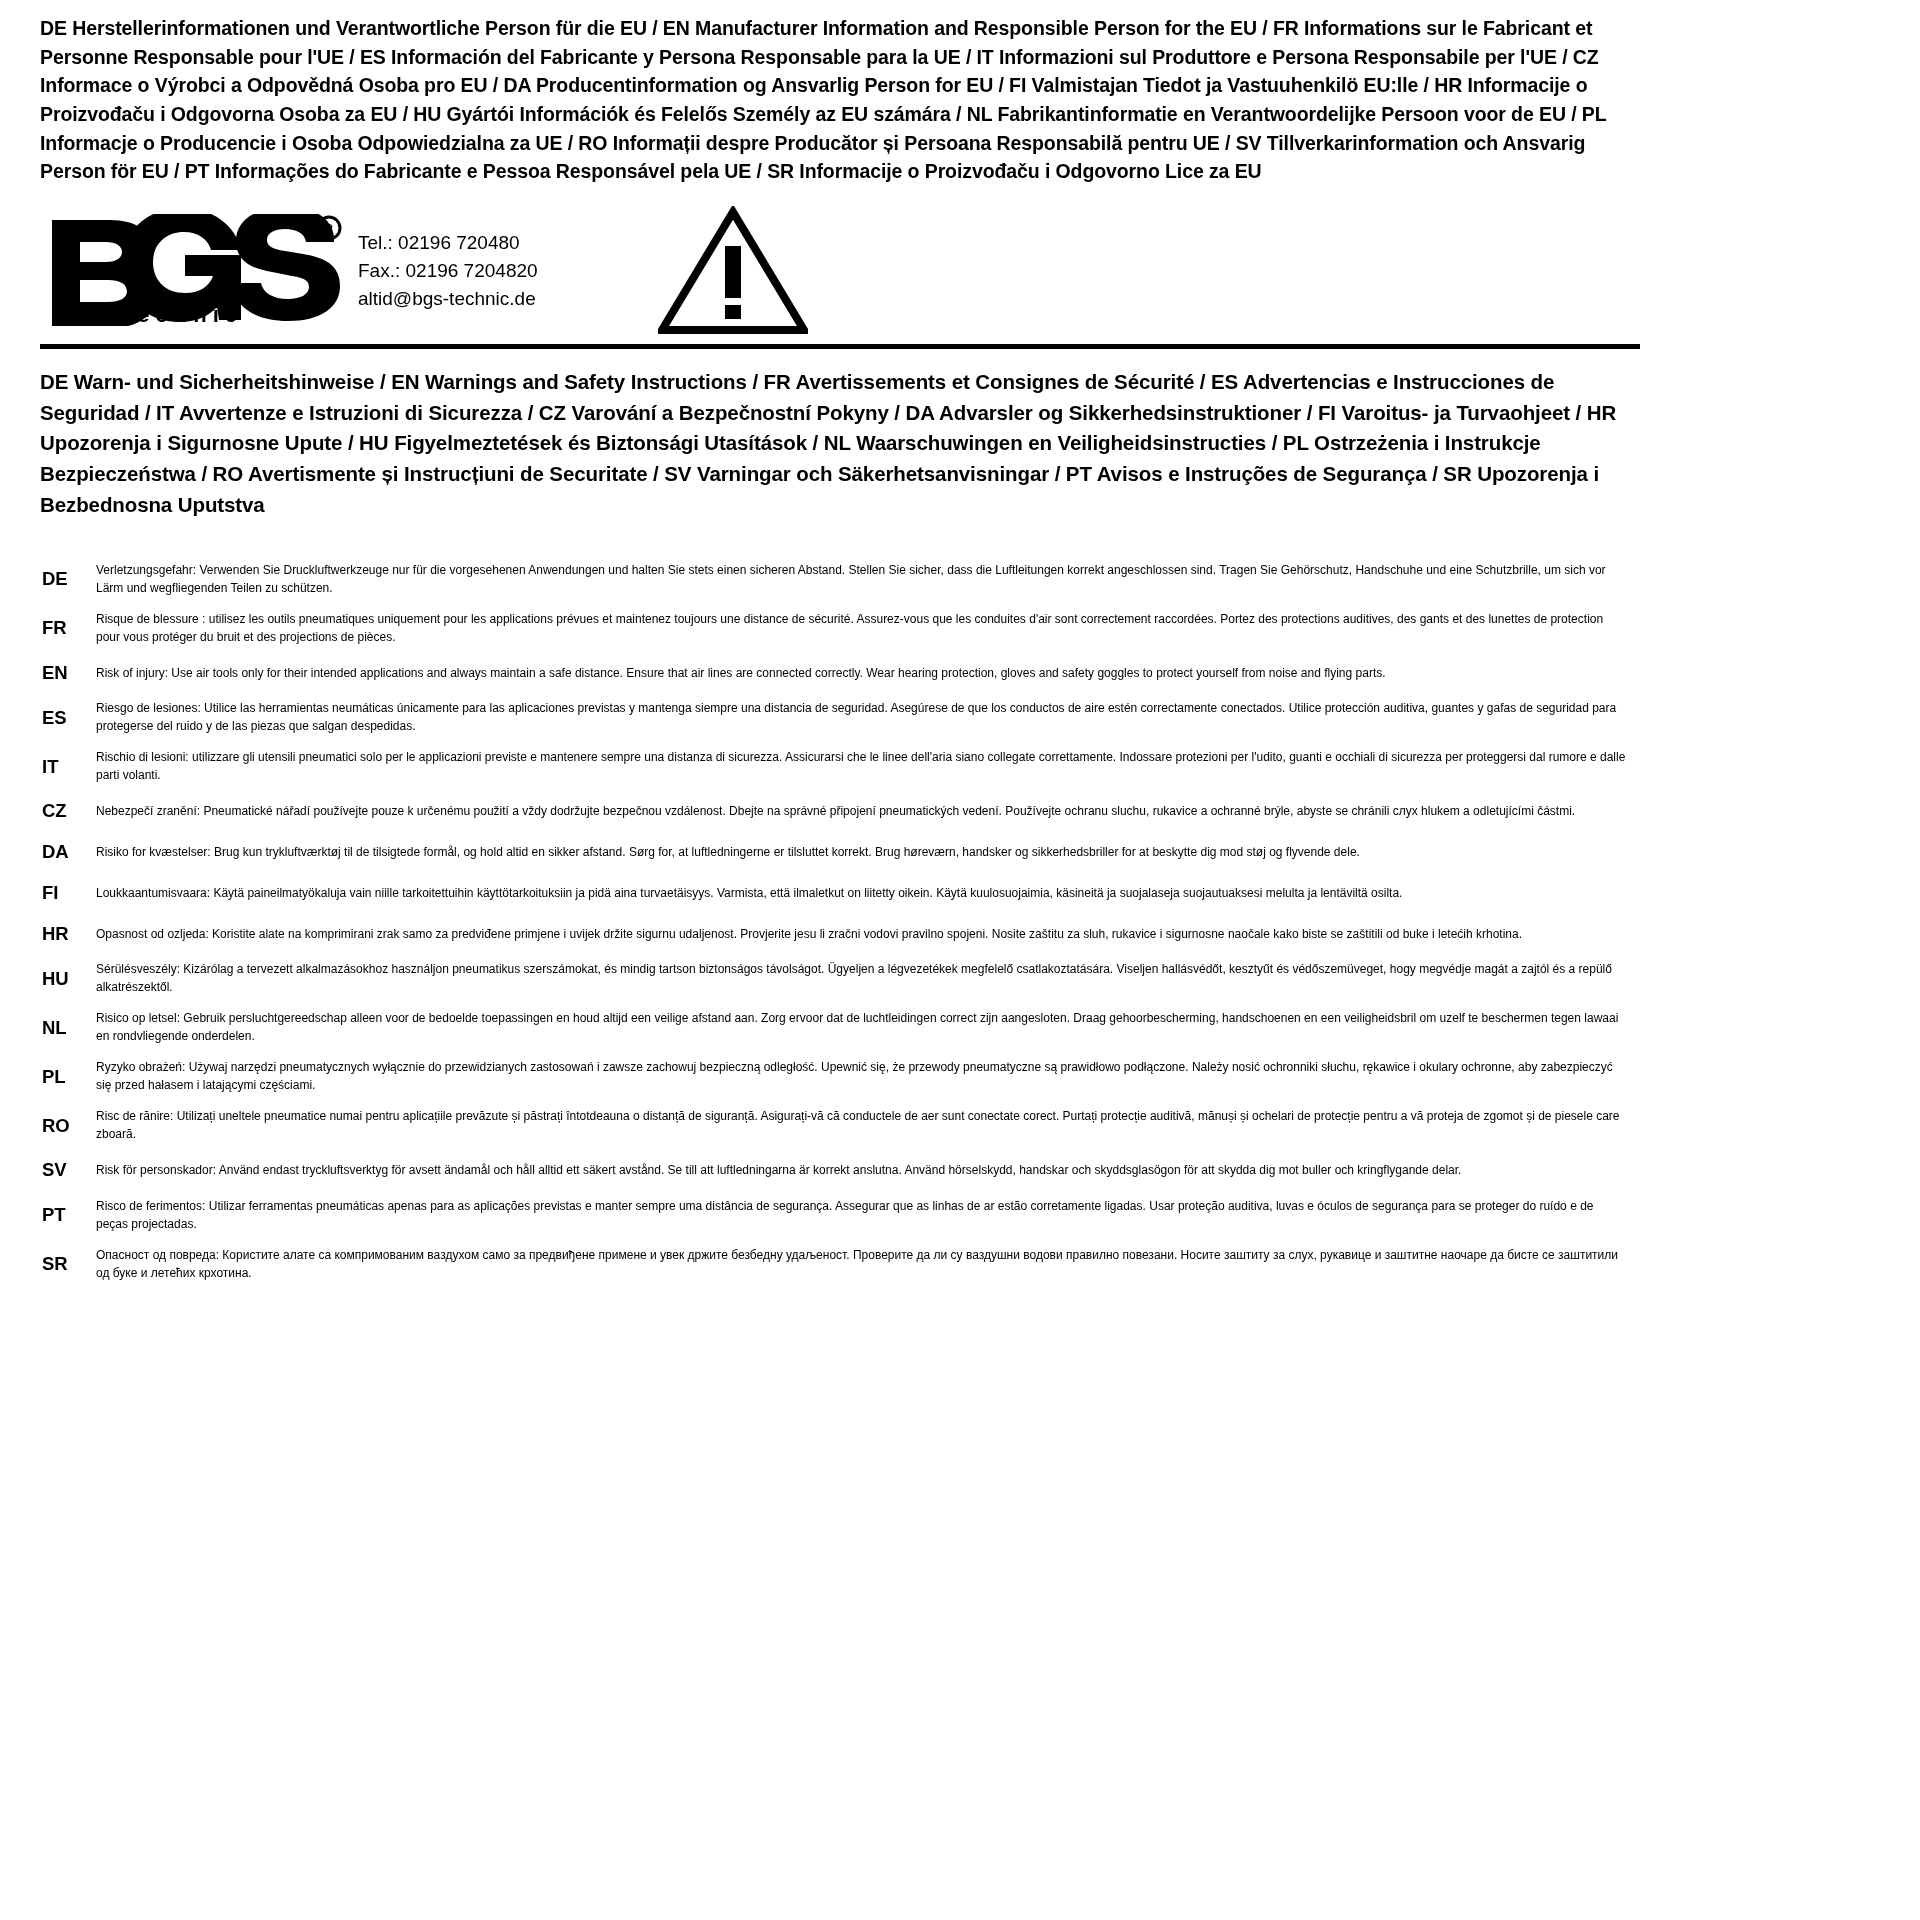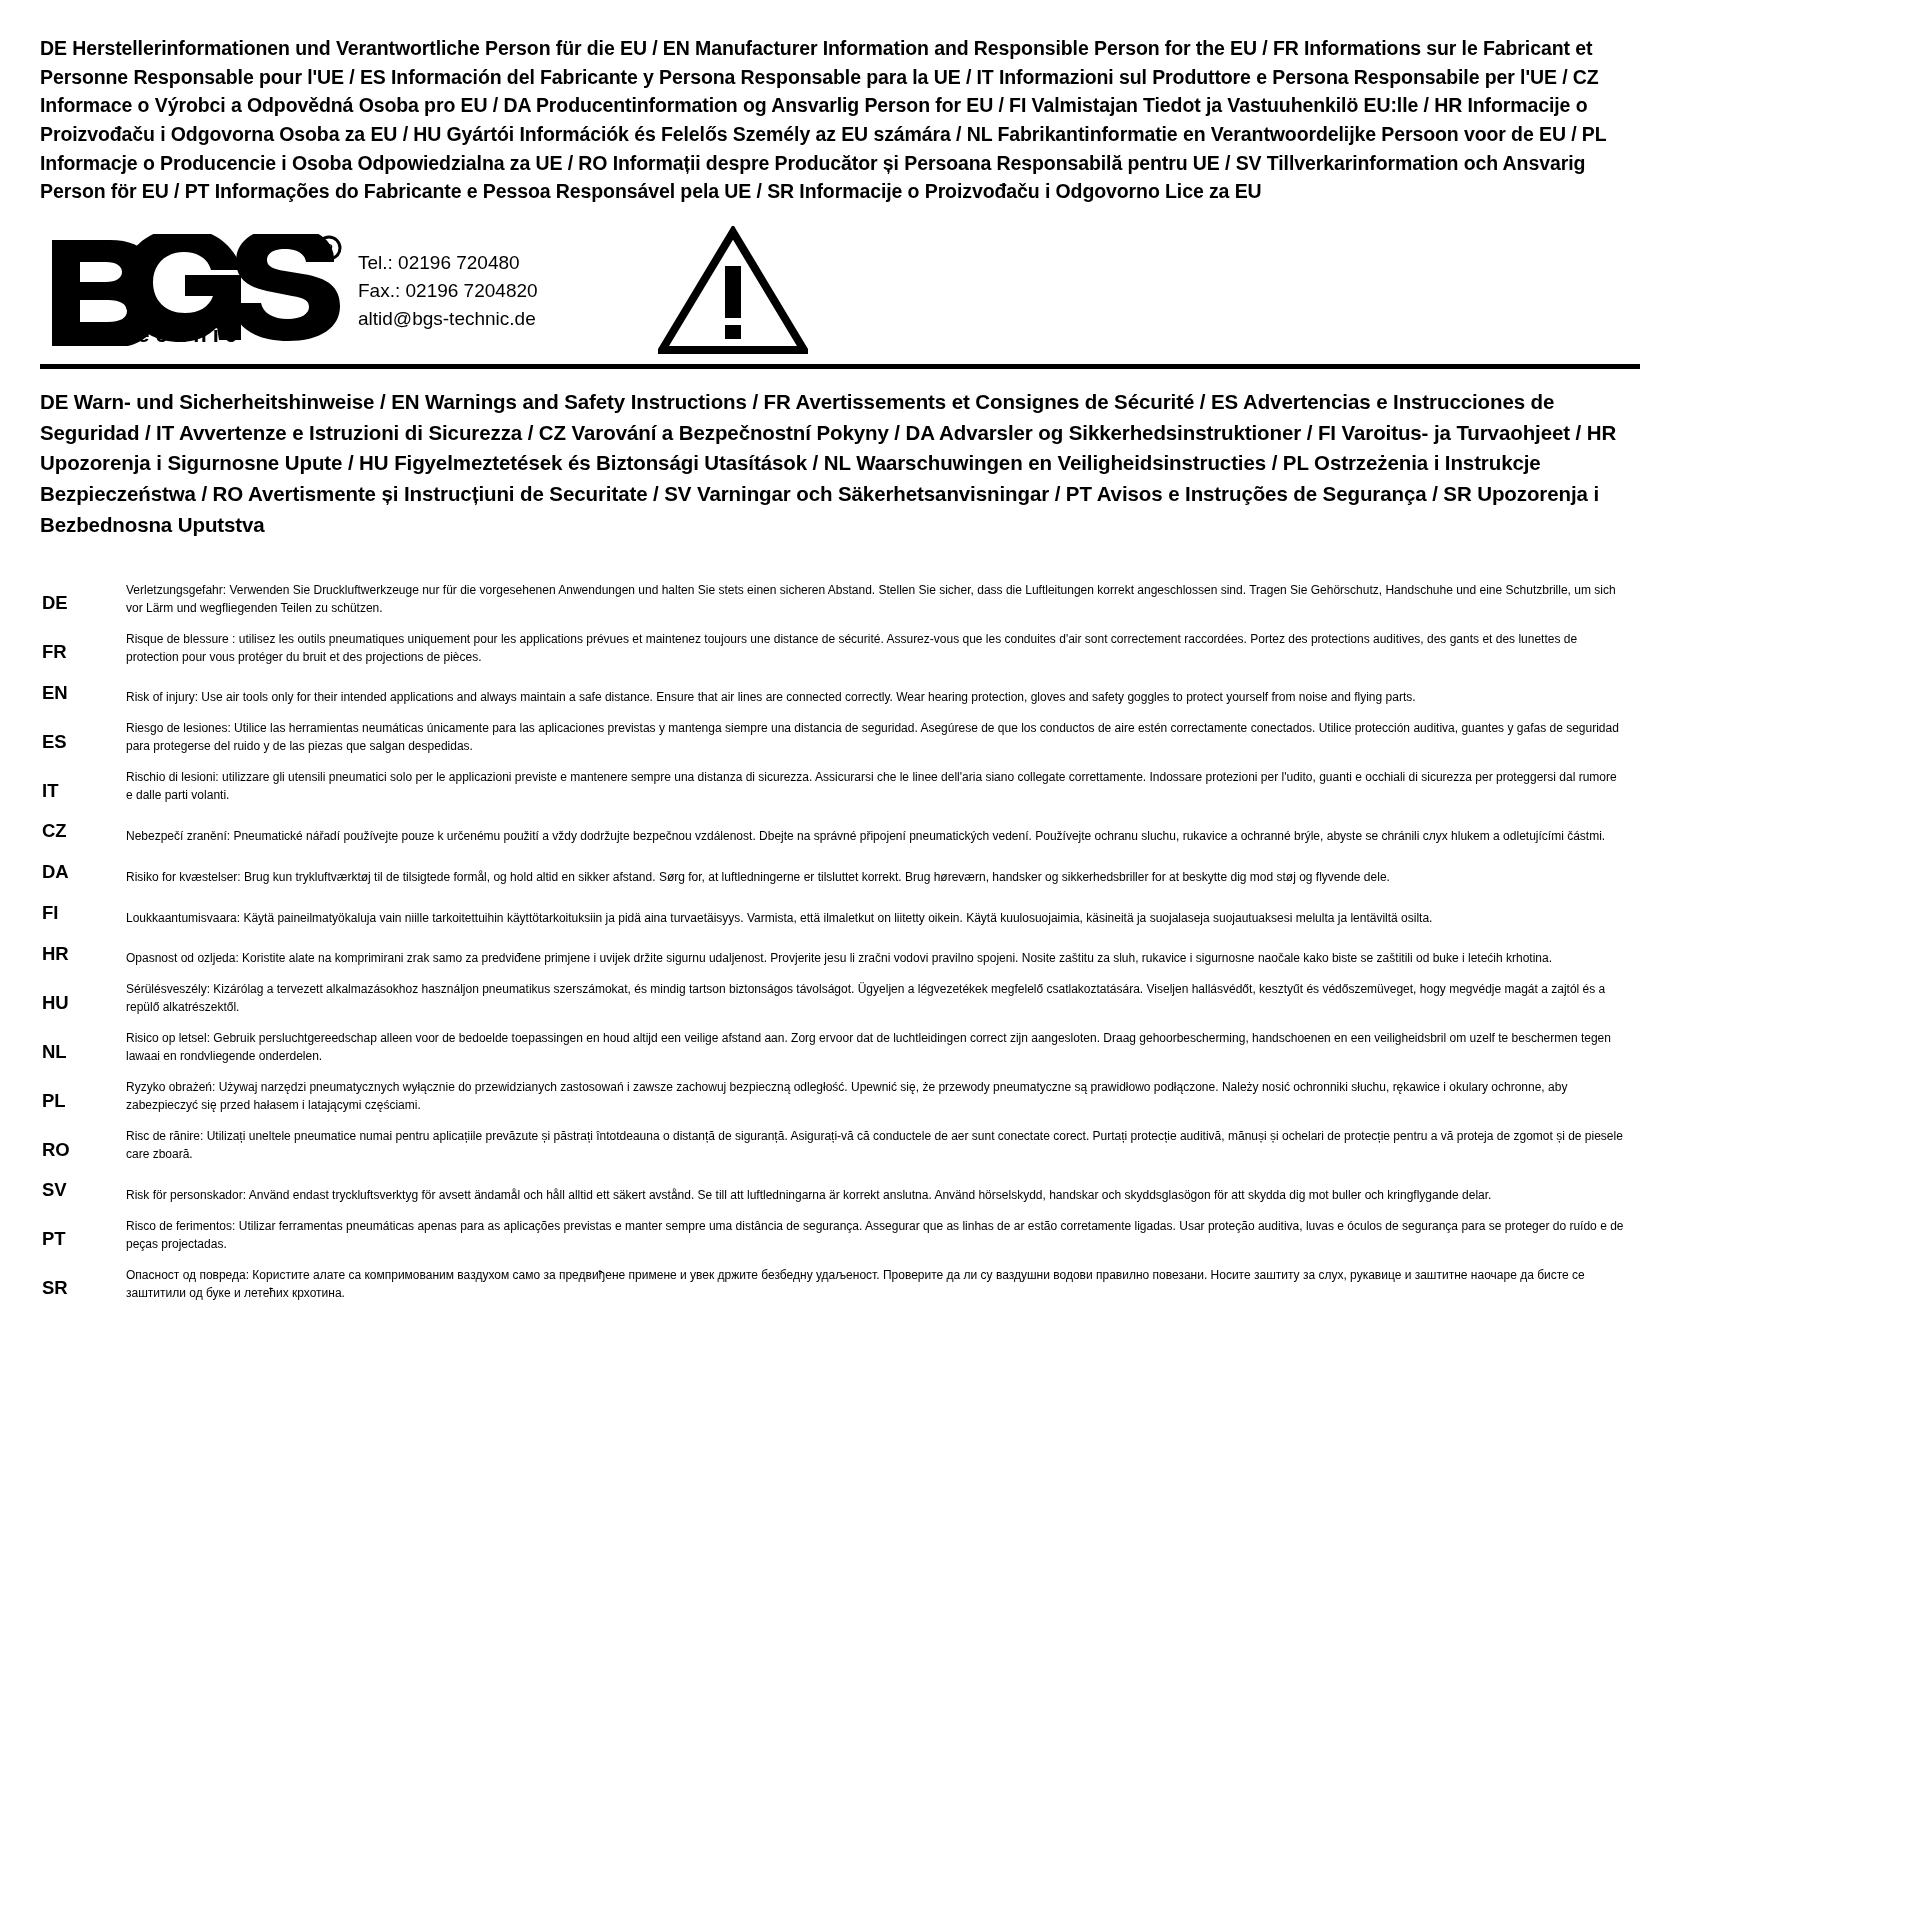--- a/index.html
+++ b/index.html
@@ -12,21 +12,21 @@
     height: 1920px;
     font-family: "Liberation Sans", sans-serif;
     color: #000000;
     -webkit-font-smoothing: antialiased;
   }
   .page {
     position: relative;
     width: 1684px;
     height: 1920px;
     box-sizing: border-box;
-    padding: 34px 44px 0 40px;
+    padding: 14px 44px 0 40px;
   }
 
   
   .top-heading {
     font-size: 19.5px;
     font-weight: bold;
     line-height: 1.47;
     letter-spacing: -0.1px;
     text-align: left;
     margin: 0 0 14px 0;
@@ -88,23 +88,22 @@
     padding-right: 10px;
   }
 
   
   .lang-list {
     margin: 0;
     padding: 0 14px 0 0;
   }
   .lang-row {
     display: flex;
-    align-items: flex-end;
+    align-items: center;
     margin-bottom: 13px;
-    gap: 30px;
   }
   .lang-code {
     flex: 0 0 56px;
     width: 56px;
     font-size: 18.5px;
     font-weight: bold;
     line-height: 1.5;
     padding-left: 2px;
     box-sizing: border-box;
   }

